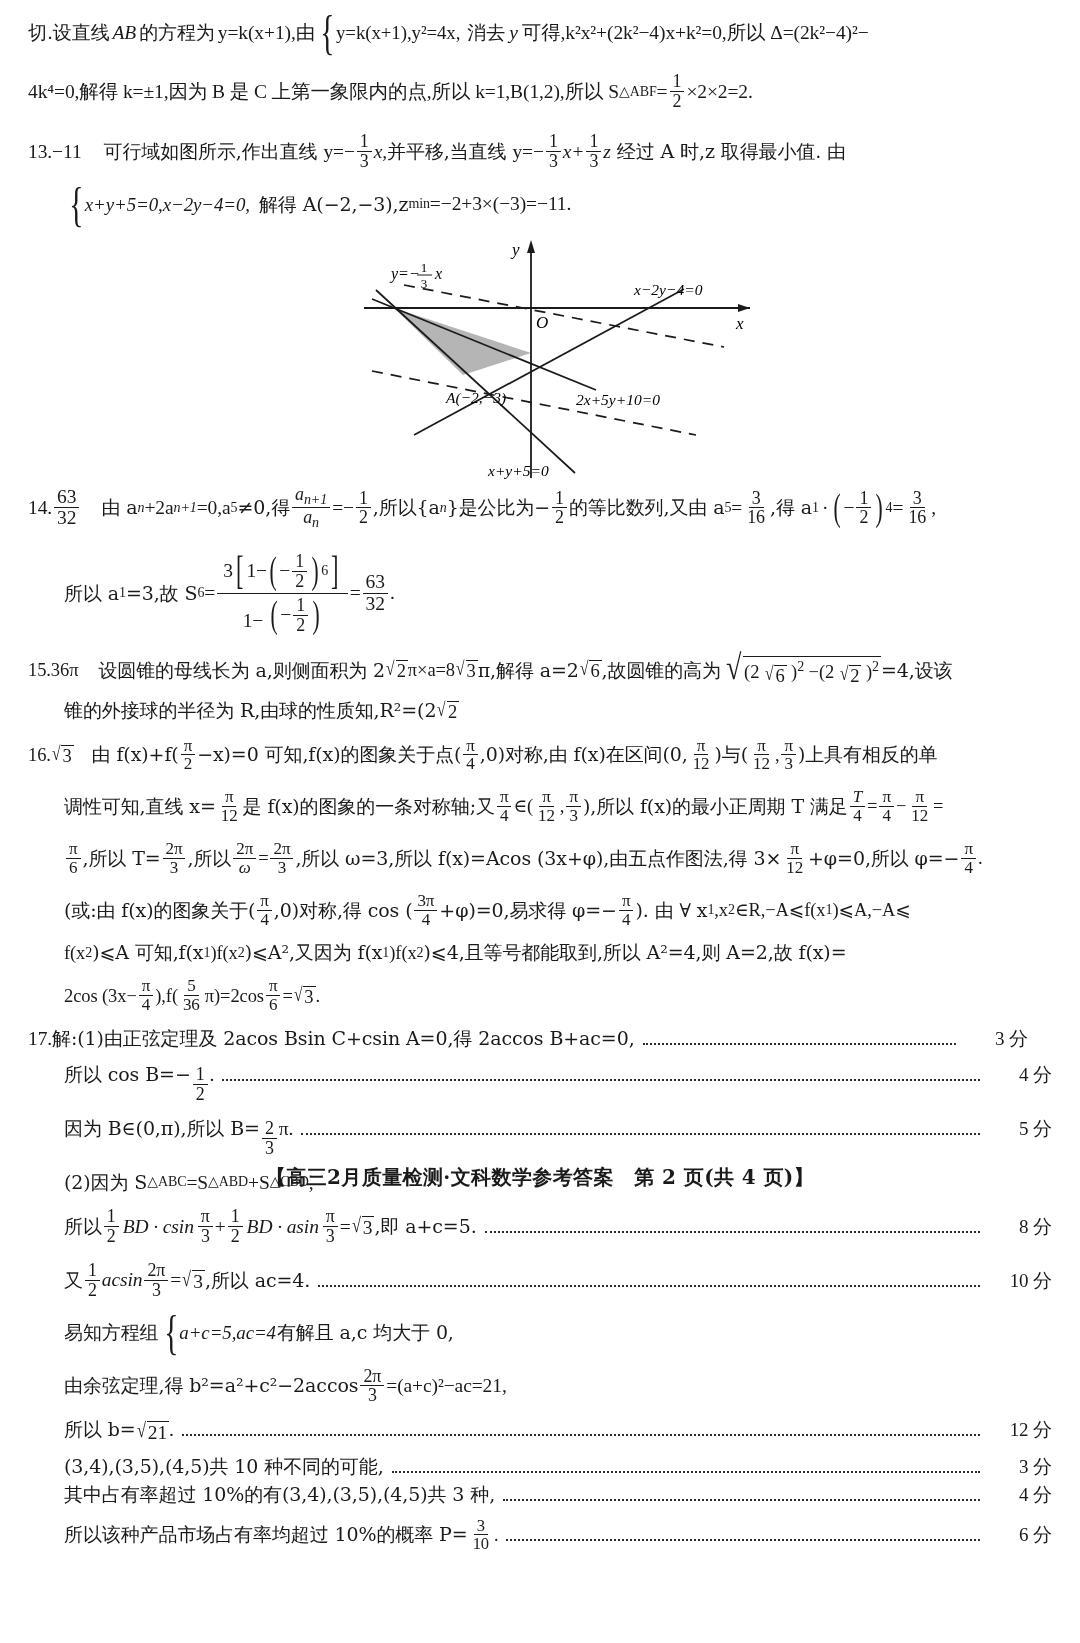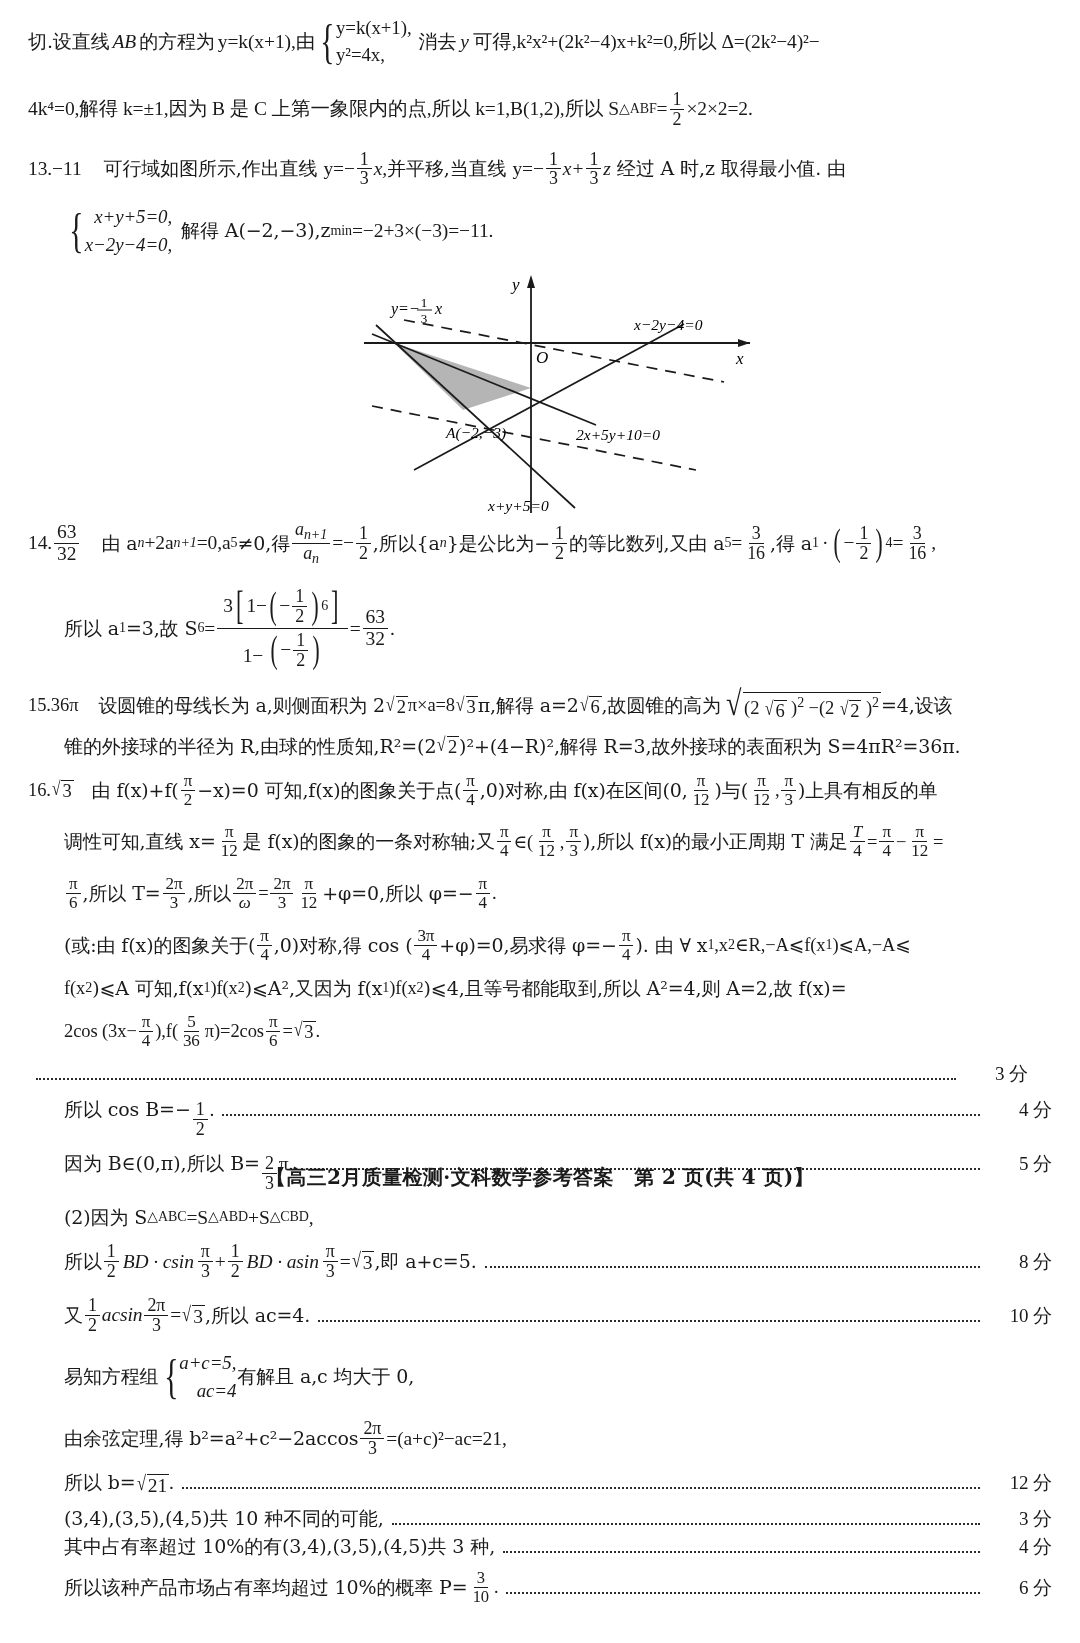--- a/index.html
+++ b/index.html
@@ -60,21 +60,21 @@
 
   
   .sys{display:inline-flex;align-items:center;vertical-align:middle;margin:0 1px;}
   .sys .brc{
     font-size:2.45em;
     line-height:0.78;
     font-weight:300;
     transform:scaleX(0.62);
     margin-right:-3px;
   }
-  .sys .rows{display:inline-flex;flex-direction:column;line-height:1.45;font-size:0.97em;}
+  .sys .rows{display:inline-flex;flex-direction:row;line-height:1.45;font-size:0.97em;}
 
   
   .bigb{display:inline-flex;align-items:center;}
   .bigb .bk{font-size:2.1em;line-height:0.8;transform:scaleX(0.55);font-weight:300;}
 
   .par{display:inline-flex;align-items:center;}
   .par .pn{font-size:1.9em;line-height:0.82;transform:scaleX(0.58);font-weight:300;}
 
   
   .leadrow{display:flex;align-items:baseline;width:1000px;}
@@ -384,21 +384,20 @@
   </div>
 
   <div class="gap14"></div>
 
   <div class="ln row indent" style="font-size:18.5px">
     <span class="zh">锥的外接球的半径为 R,由球的性质知,R²=(2</span>
     <span class="rt">
           <span class="rad">√</span>
           <span class="bar">2</span>
         </span>
-    <span class="zh">)²+(4−R)²,解得 R=3,故外接球的表面积为 S=4πR²=36π.</span>
   </div>
 
   <div class="gap14"></div>
 
   <div class="ln row" style="font-size:18.5px">
     <span>16.</span>
     <span class="rt" style="padding-right:18px">
           <span class="rad">√</span>
           <span class="bar">3</span>
         </span>
@@ -486,20 +485,21 @@
     <span class="zh">,所以</span>
     <span class="fr">
           <span class="nu">2π</span>
           <span class="de it">ω</span>
         </span>
     <span>=</span>
     <span class="fr">
           <span class="nu">2π</span>
           <span class="de">3</span>
         </span>
+    <span class="zh">,所以 ω=3,所以 f(x)=Acos (3x+φ),由五点作图法,得 3×</span>
     <span class="fr">
           <span class="nu">π</span>
           <span class="de">12</span>
         </span>
     <span class="zh">+φ=0,所以 φ=−</span>
     <span class="fr">
           <span class="nu">π</span>
           <span class="de">4</span>
         </span>
     <span>.</span>
@@ -571,20 +571,24 @@
           <span class="rad">√</span>
           <span class="bar">3</span>
         </span>
     <span>.</span>
   </div>
 
   <div class="gap14"></div>
 
   <div class="ln row">
     <div class="leadrow">
+      <span style="display:flex;align-items:center;white-space:nowrap">
+        <span>17.</span>
+        <span class="zh">解:(1)由正弦定理及 2acos Bsin C+csin A=0,得 2accos B+ac=0,</span>
+      </span>
       <span class="lead"></span>
       <span class="score">3 分</span>
     </div>
   </div>
 
   <div class="gap14"></div>
 
   <div class="ln row indent">
     <div class="leadrow">
       <span style="display:flex;align-items:flex-start;white-space:nowrap">

